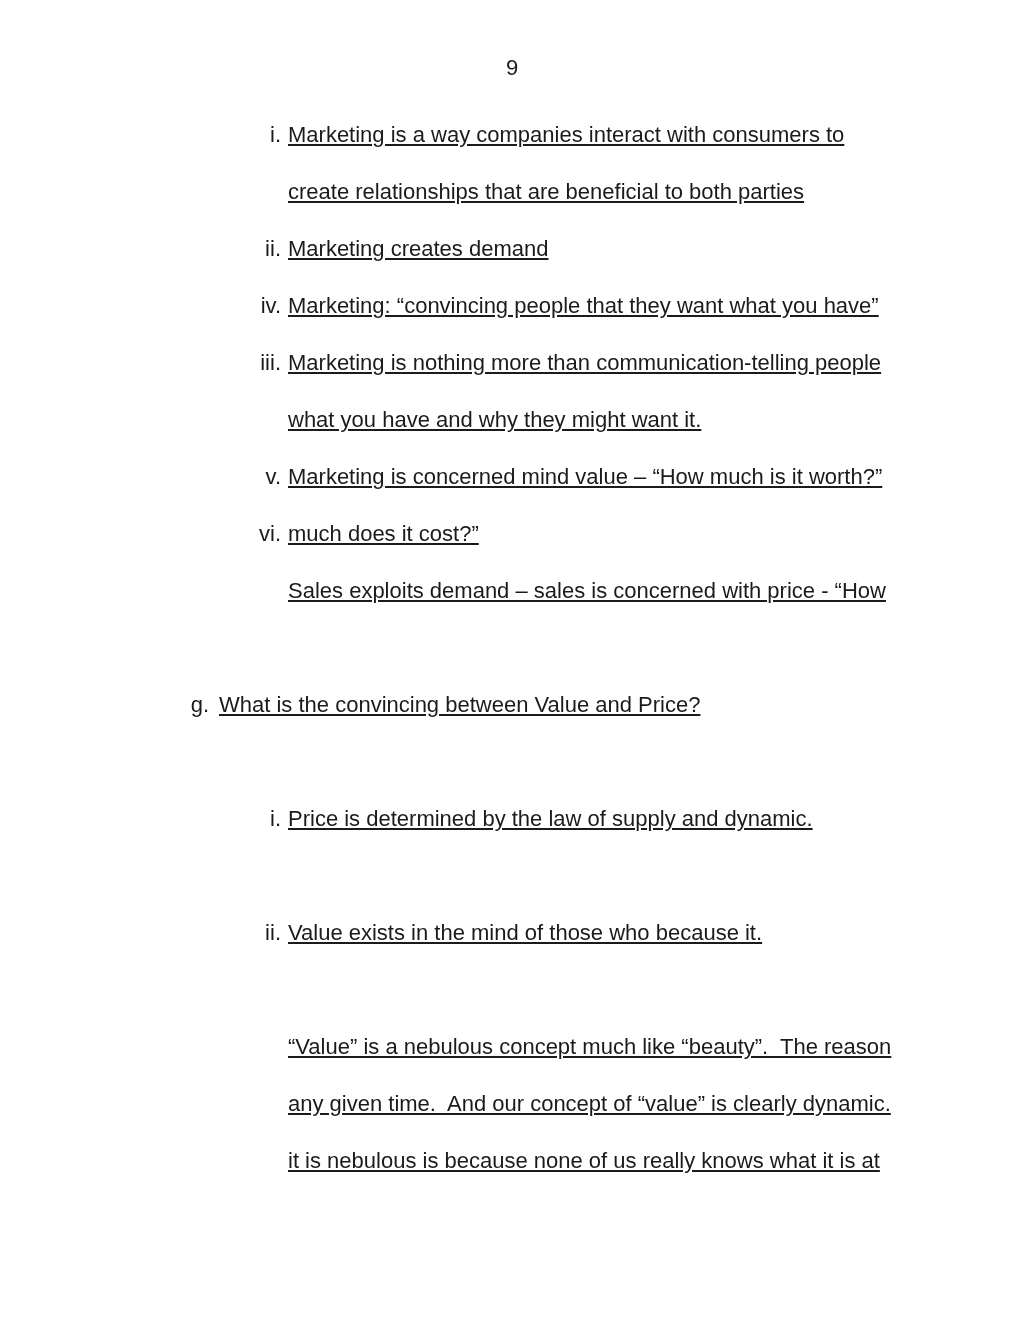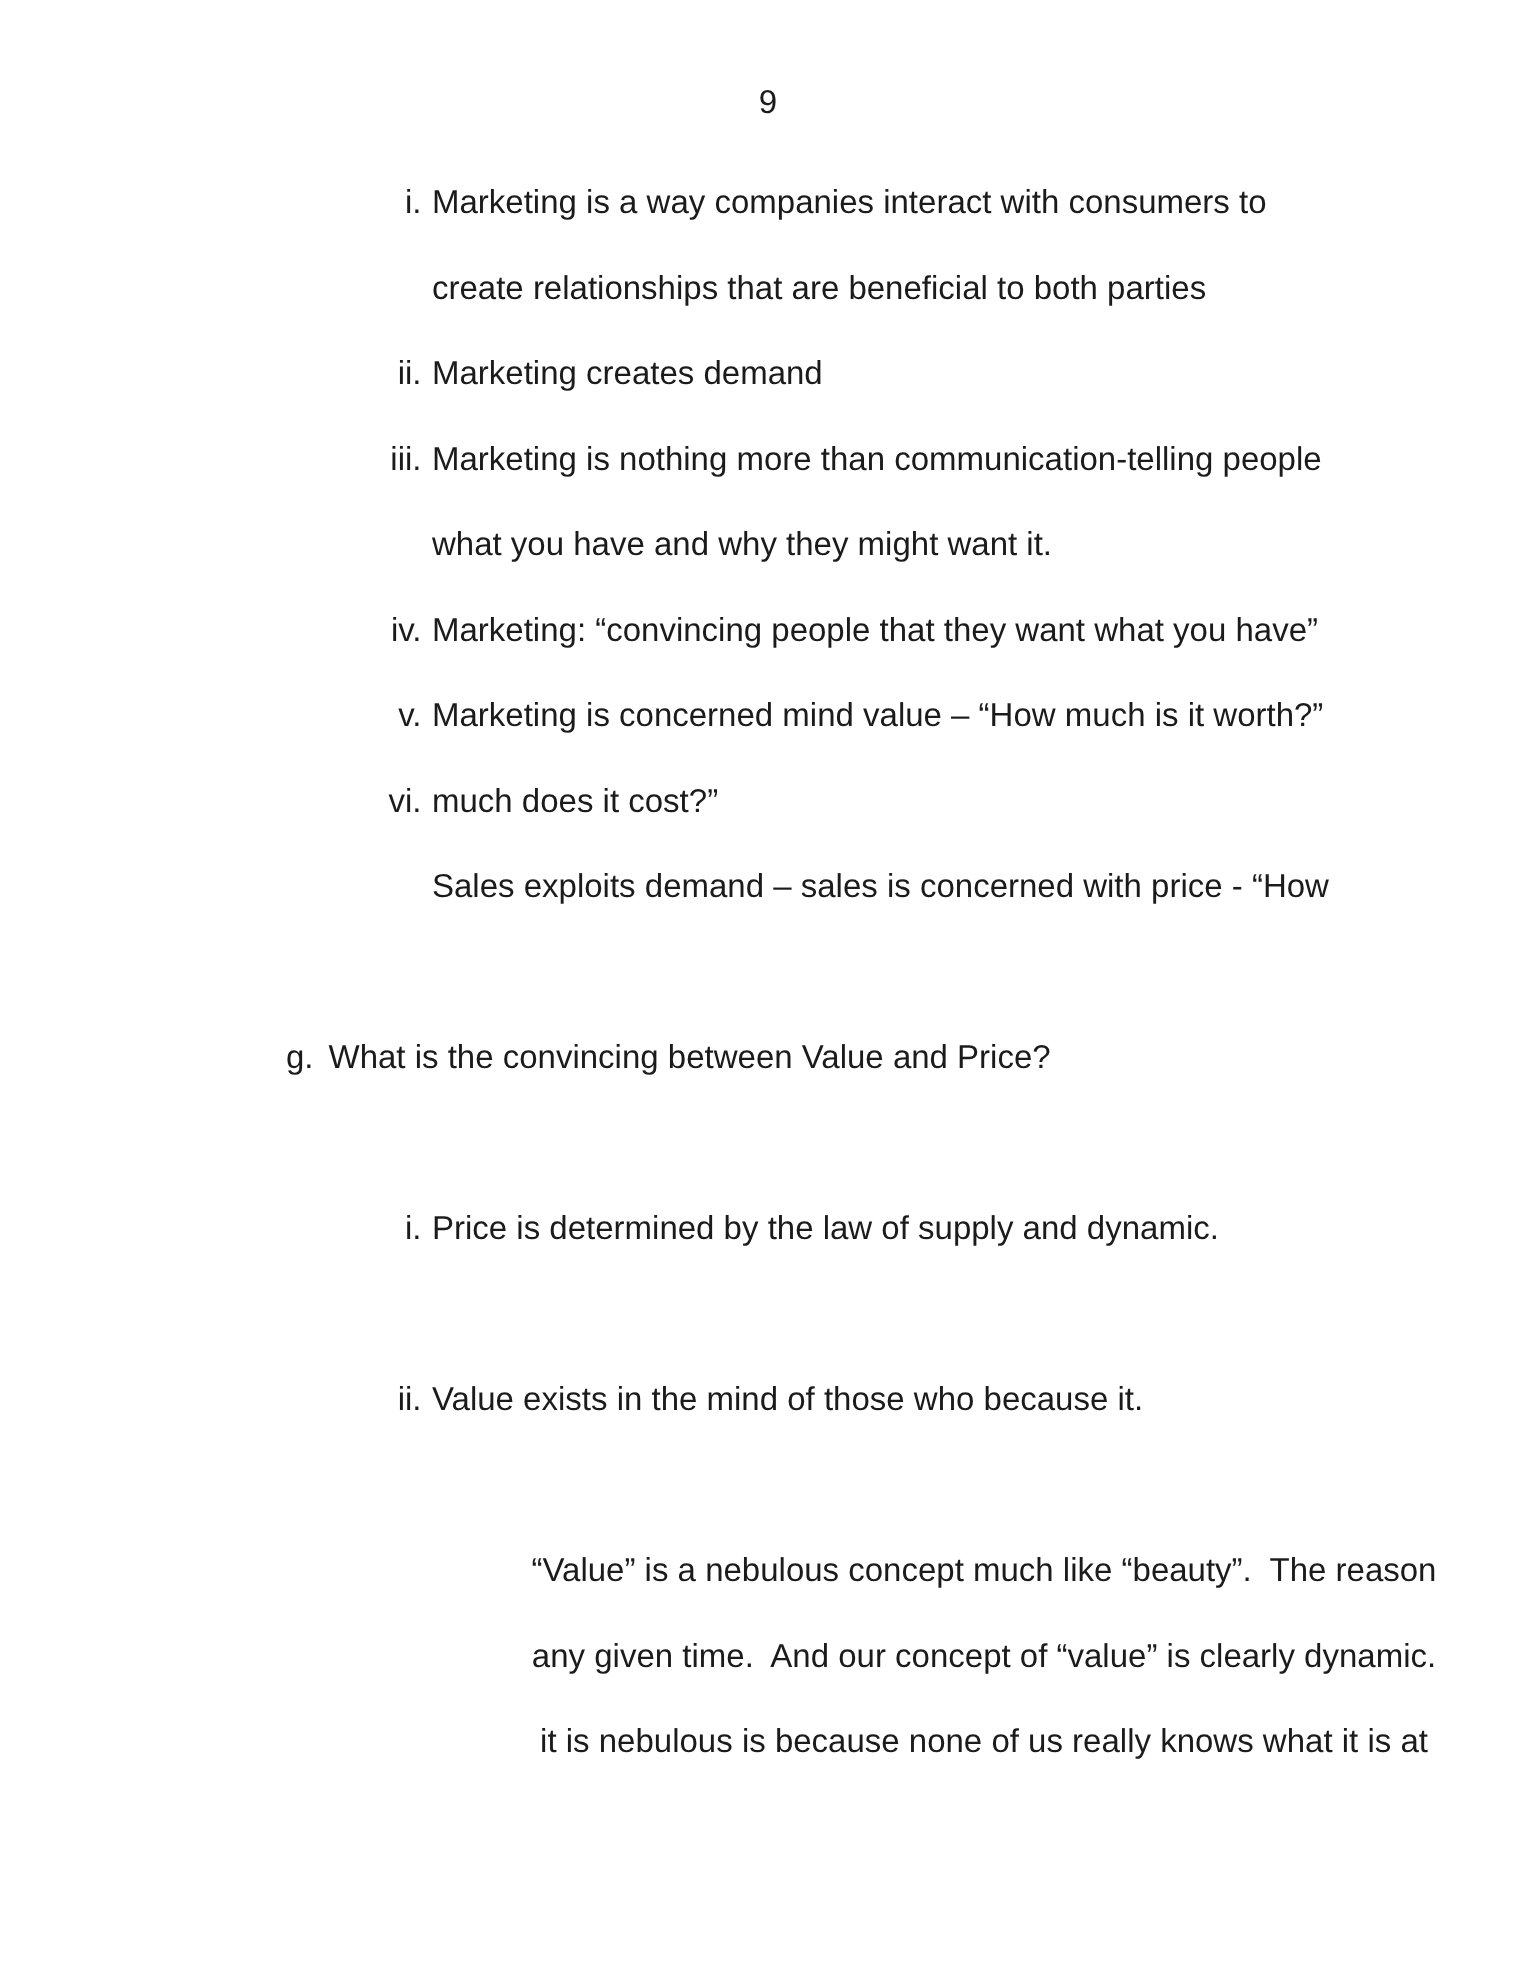--- a/index.html
+++ b/index.html
@@ -41,20 +41,21 @@
     top: 0;
     width: 281px;
     text-align: right;
     line-height: 57px;
     white-space: pre;
   }
   .line {
     height: 57px;
     line-height: 57px;
     white-space: pre;
+    text-decoration: underline;
   }
   .g-row {
     position: relative;
     padding-left: 219px;
     margin-top: 57px;
   }
   .g-row .marker {
     position: absolute;
     left: 0;
     top: 0;
@@ -62,21 +63,20 @@
     text-align: right;
     line-height: 57px;
     white-space: pre;
   }
   .answer-item {
     margin-top: 57px;
   }
   .paragraph {
     margin-top: 57px;
     padding-left: 288px;
-    text-align: center;
   }
 </style>
 </head>
 <body>
 
 <div class="page" style="background: rgb(255, 255, 255); color: rgb(27, 27, 27);">
   <div class="pageno">9</div>
 
   <div class="content">
 
@@ -84,27 +84,27 @@
         <div class="item">
           <span class="marker">i.</span>
           <div class="line">Marketing is a way companies interact with consumers to</div>
           <div class="line">create relationships that are beneficial to both parties</div>
         </div>
         <div class="item">
           <span class="marker">ii.</span>
           <div class="line">Marketing creates demand</div>
         </div>
         <div class="item">
+          <span class="marker">iv.</span>
+          <div class="line">Marketing: “convincing people that they want what you have”</div>
+        </div>
+        <div class="item">
           <span class="marker">iii.</span>
           <div class="line">Marketing is nothing more than communication-telling people</div>
           <div class="line">what you have and why they might want it.</div>
-        </div>
-        <div class="item">
-          <span class="marker">iv.</span>
-          <div class="line">Marketing: “convincing people that they want what you have”</div>
         </div>
         <div class="item">
           <span class="marker">v.</span>
           <div class="line">Marketing is concerned mind value – “How much is it worth?”</div>
         </div>
         <div class="item">
           <span class="marker">vi.</span>
           <div class="line">much does it cost?”</div>
           <div class="line">Sales exploits demand – sales is concerned with price - “How</div>
         </div>

